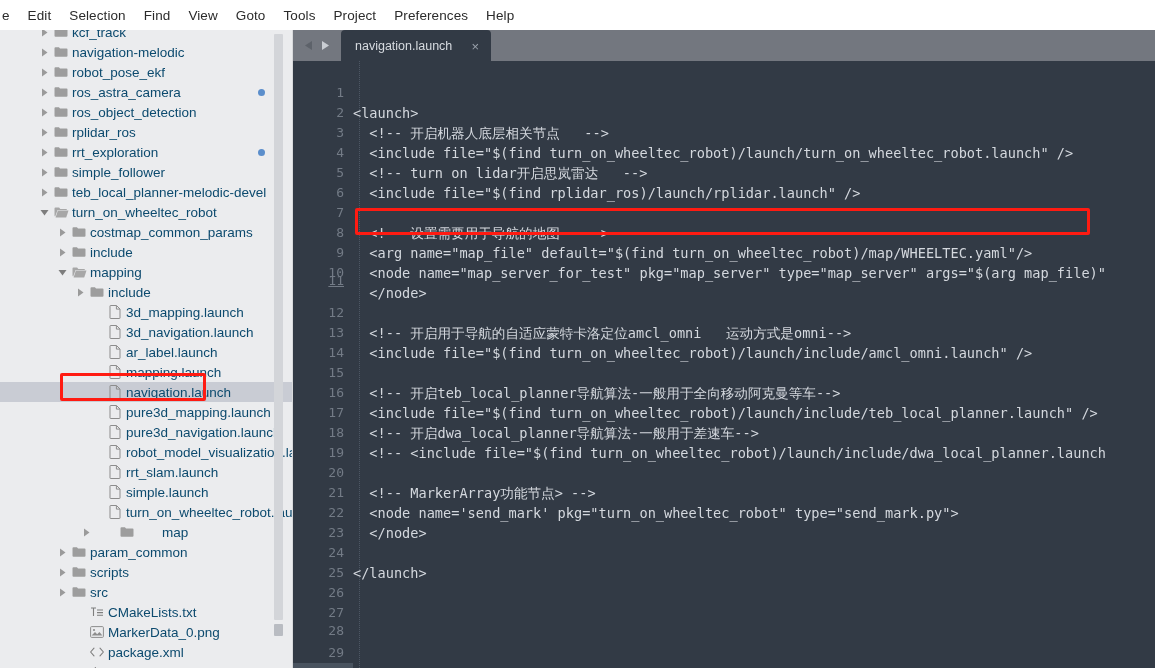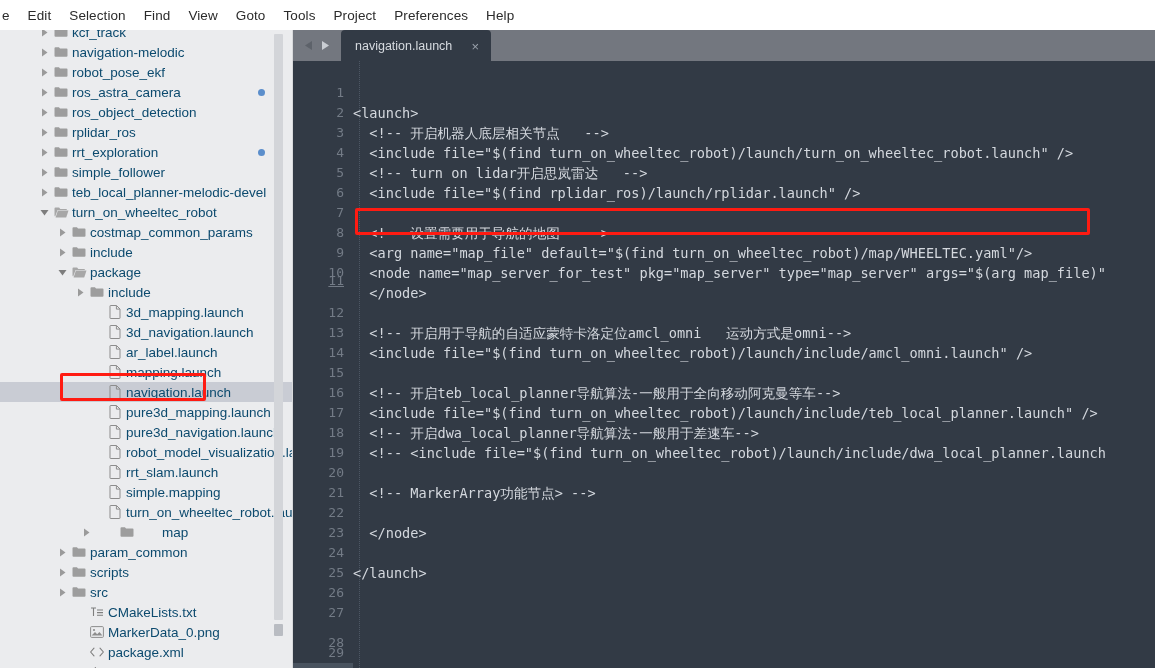--- a/index.html
+++ b/index.html
@@ -351,21 +351,21 @@
             <svg width="9" height="9" viewBox="0 0 9 9">
               <polygon points="0.5,2 8.5,2 4.5,7.5" fill="#7d7d7d"></polygon>
             </svg>
           </span>
           <span class="ficon">
             <svg width="15" height="12" viewBox="0 0 15 12">
               <path d="M0.5 2.5a1 1 0 0 1 1-1h3.6l1.2 1.4H12a1 1 0 0 1 1 1V4H3.6L1.2 10.6H1.5a1 1 0 0 1-1-1z" fill="#a7a7a7"></path>
               <path d="M3.9 4.6h10.6L12.4 10.9a.9.9 0 0 1-.8.6H1.6l2.3-6.9z" fill="#a7a7a7"></path>
             </svg>
           </span>
-          <span class="label">package</span>
+          <span class="label">mapping</span>
         </div>
         <div class="row" style="position: absolute; left: 0px; width: 293px; top: 252px;">
           <span class="ind" style="width: 74px;"></span>
           <span class="arrow">
             <svg width="9" height="9" viewBox="0 0 9 9">
               <polygon points="2,0.5 2,8.5 7.5,4.5" fill="#9a9a9a"></polygon>
             </svg>
           </span>
           <span class="ficon">
             <svg width="14" height="12" viewBox="0 0 14 12">
@@ -475,21 +475,21 @@
         </div>
         <div class="row" style="position: absolute; left: 0px; width: 293px; top: 452px;">
           <span class="ind" style="width: 92px;"></span>
           <span class="arrow"></span>
           <span class="ficon">
             <svg width="12" height="14" viewBox="0 0 12 14">
               <path d="M1.5 0.5h6l3.5 3.5v9a.5.5 0 0 1-.5.5H1.5a.5.5 0 0 1-.5-.5v-12a.5.5 0 0 1 .5-.5z" fill="none" stroke="#8d8d8d" stroke-width="1"></path>
               <path d="M7.4 0.7v3.4h3.4" fill="none" stroke="#8d8d8d" stroke-width="1"></path>
             </svg>
           </span>
-          <span class="label">simple.mapping</span>
+          <span class="label">simple.launch</span>
         </div>
         <div class="row" style="position: absolute; left: 0px; width: 293px; top: 472px;">
           <span class="ind" style="width: 92px;"></span>
           <span class="arrow"></span>
           <span class="ficon">
             <svg width="12" height="14" viewBox="0 0 12 14">
               <path d="M1.5 0.5h6l3.5 3.5v9a.5.5 0 0 1-.5.5H1.5a.5.5 0 0 1-.5-.5v-12a.5.5 0 0 1 .5-.5z" fill="none" stroke="#8d8d8d" stroke-width="1"></path>
               <path d="M7.4 0.7v3.4h3.4" fill="none" stroke="#8d8d8d" stroke-width="1"></path>
             </svg>
           </span>
@@ -645,21 +645,21 @@
           <div class="gutter-row" style="top: 362px;">18</div>
           <div class="gutter-row" style="top: 382px;">19</div>
           <div class="gutter-row" style="top: 402px;">20</div>
           <div class="gutter-row" style="top: 422px;">21</div>
           <div class="gutter-row" style="top: 442px;">22</div>
           <div class="gutter-row" style="top: 462px;">23</div>
           <div class="gutter-row" style="top: 482px;">24</div>
           <div class="gutter-row" style="top: 502px;">25</div>
           <div class="gutter-row" style="top: 522px;">26</div>
           <div class="gutter-row" style="top: 542px;">27</div>
-          <div class="gutter-row" style="top: 572px; padding-left: 24px;">28</div>
+          <div class="gutter-row" style="top: 560px; padding-left: 24px;">28</div>
           <div class="gutter-row" style="top: 582px;">29</div>
           <div class="gutter-row current" style="top: 602px;">30</div>
         </div>
       <div class="indent-guide"></div>
       <div class="codelines" id="codelines">
           <div class="cl" style="top: 22px;"></div>
           <div class="cl" style="top: 42px;">&lt;launch&gt;</div>
           <div class="cl" style="top: 62px;">  &lt;!-- 开启机器人底层相关节点   --&gt;</div>
           <div class="cl" style="top: 82px;">  &lt;include file="$(find turn_on_wheeltec_robot)/launch/turn_on_wheeltec_robot.launch" /&gt;</div>
           <div class="cl" style="top: 102px;">  &lt;!-- turn on lidar开启思岚雷达   --&gt;</div>
@@ -672,20 +672,21 @@
           <div class="cl" style="top: 242px;"></div>
           <div class="cl" style="top: 262px;">  &lt;!-- 开启用于导航的自适应蒙特卡洛定位amcl_omni   运动方式是omni--&gt;</div>
           <div class="cl" style="top: 282px;">  &lt;include file="$(find turn_on_wheeltec_robot)/launch/include/amcl_omni.launch" /&gt;</div>
           <div class="cl" style="top: 302px;"></div>
           <div class="cl" style="top: 322px;">  &lt;!-- 开启teb_local_planner导航算法-一般用于全向移动阿克曼等车--&gt;</div>
           <div class="cl" style="top: 342px;">  &lt;include file="$(find turn_on_wheeltec_robot)/launch/include/teb_local_planner.launch" /&gt;</div>
           <div class="cl" style="top: 362px;">  &lt;!-- 开启dwa_local_planner导航算法-一般用于差速车--&gt;</div>
           <div class="cl" style="top: 382px;">  &lt;!-- &lt;include file="$(find turn_on_wheeltec_robot)/launch/include/dwa_local_planner.launch</div>
           <div class="cl" style="top: 402px;"></div>
           <div class="cl" style="top: 422px;">  &lt;!-- MarkerArray功能节点&gt; --&gt;</div>
+          <div class="cl" style="top: 442px;">  &lt;node name='send_mark' pkg="turn_on_wheeltec_robot" type="send_mark.py"&gt;</div>
           <div class="cl" style="top: 462px;">  &lt;/node&gt;</div>
           <div class="cl" style="top: 482px;"></div>
           <div class="cl" style="top: 502px;">&lt;/launch&gt;</div>
           <div class="cl" style="top: 522px;"></div>
           <div class="cl" style="top: 542px;"></div>
           <div class="cl" style="top: 562px;"></div>
           <div class="cl" style="top: 582px;"></div>
           <div class="cl" style="top: 602px;"></div>
         </div>
     </div>

